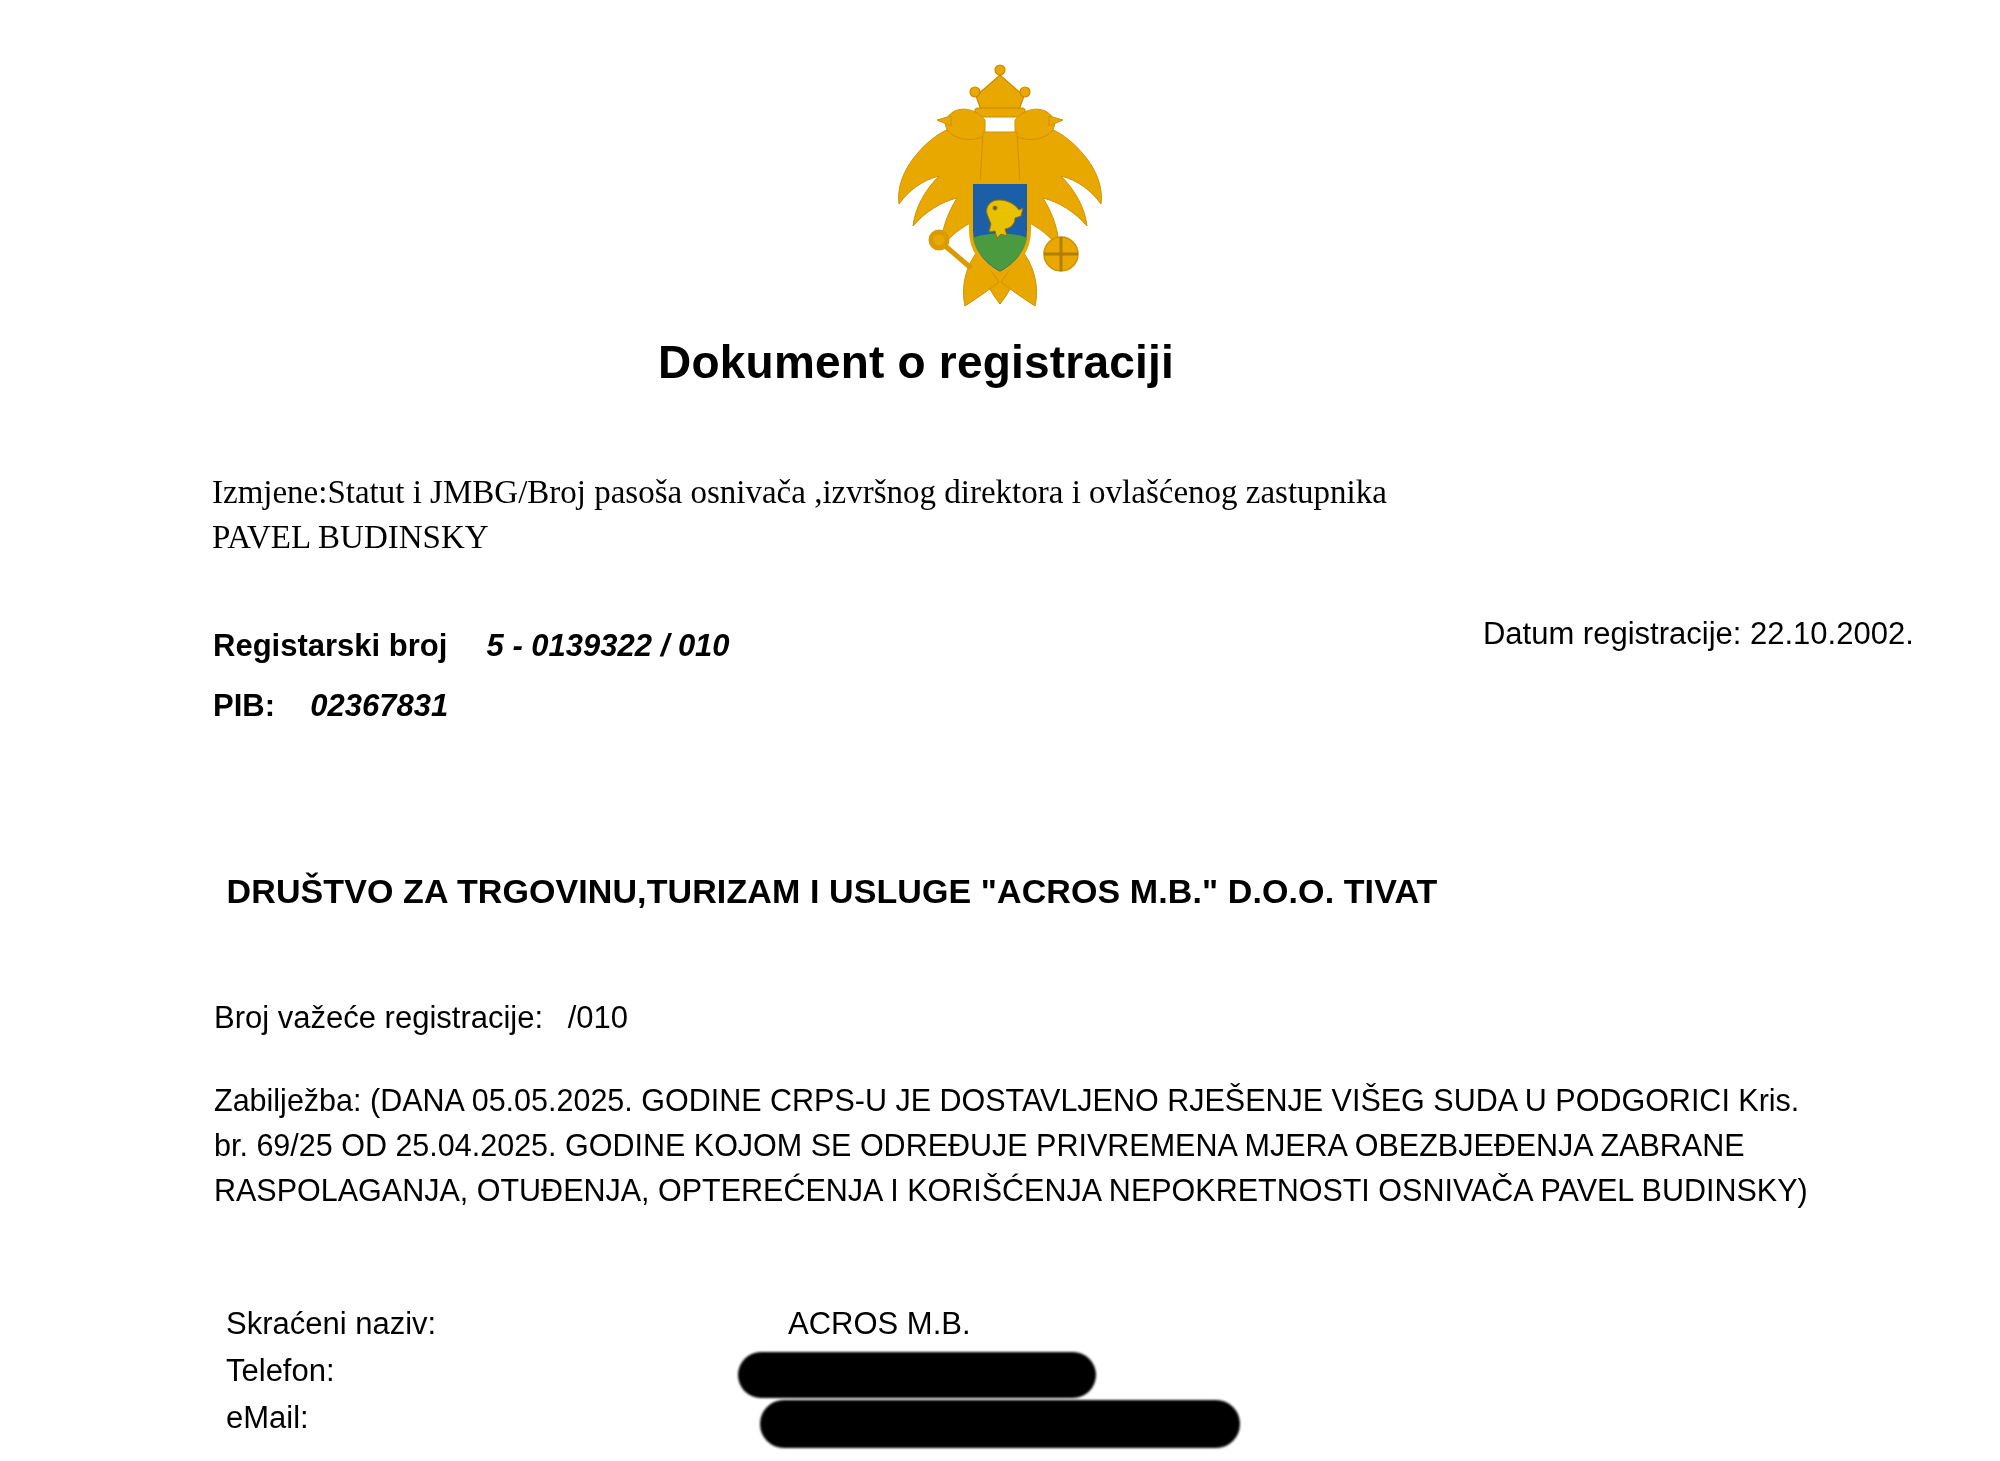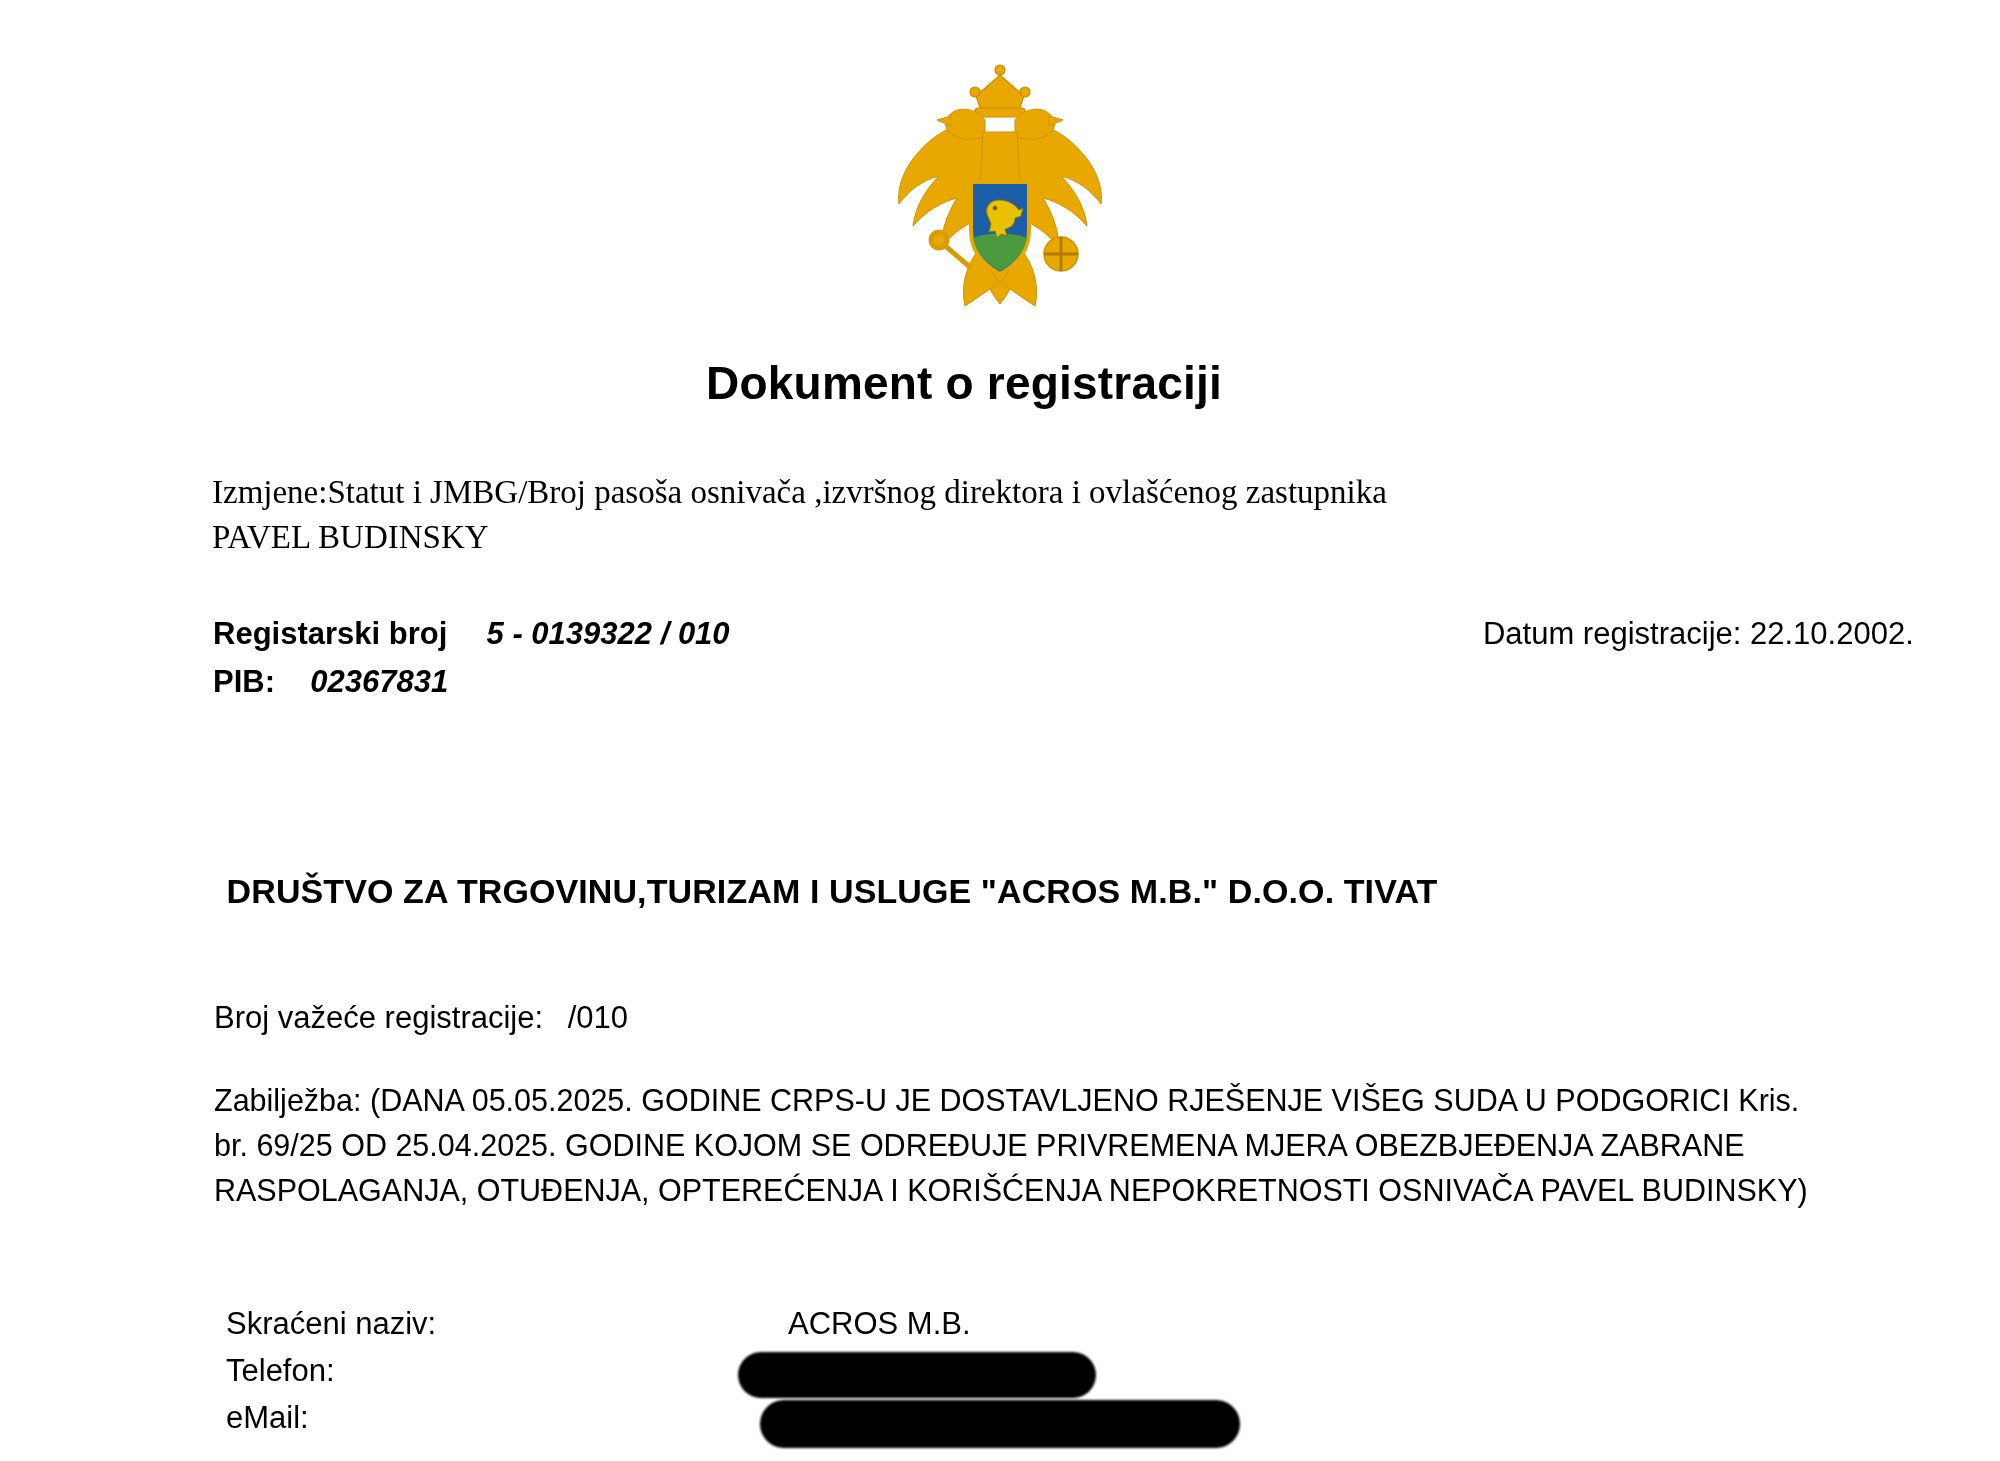--- a/index.html
+++ b/index.html
@@ -30,27 +30,26 @@
     text-align: center;
   }
   .emblem {
     display: inline-block;
   }
 
   
   .doc-title {
     position: absolute;
     left: 0;
-    top: 356px;
+    top: 335px;
     width: 1832px;
     text-align: center;
     font-size: 46px;
     font-weight: bold;
     letter-spacing: 0.2px;
-    margin-left: 48px;
   }
 
   
   .izmjene {
     position: absolute;
     left: 212px;
     top: 470px;
     width: 1700px;
     font-family: "Liberation Serif", serif;
     font-size: 33px;
@@ -60,21 +59,21 @@
 
   
   .reg-left {
     position: absolute;
     left: 213px;
     top: 610px;
     font-size: 31px;
     font-weight: bold;
     line-height: 1.55;
   }
-  .reg-left .label { display: inline-block; }
+  .reg-left .label { display: inline-block; margin-top: 12px; }
   .reg-left .value { display: inline-block; font-style: italic; }
   .reg-row { white-space: nowrap; }
   .reg-row .pad-1 { display:inline-block; width: 22px; }
   .reg-row .pad-2 { display:inline-block; width: 18px; }
 
   .reg-right {
     position: absolute;
     right: 40px;
     top: 610px;
     width: 720px;

